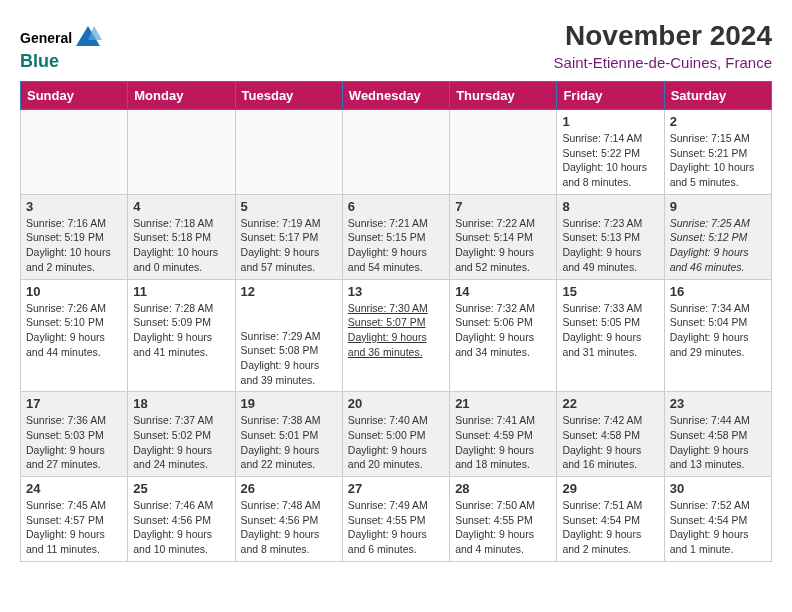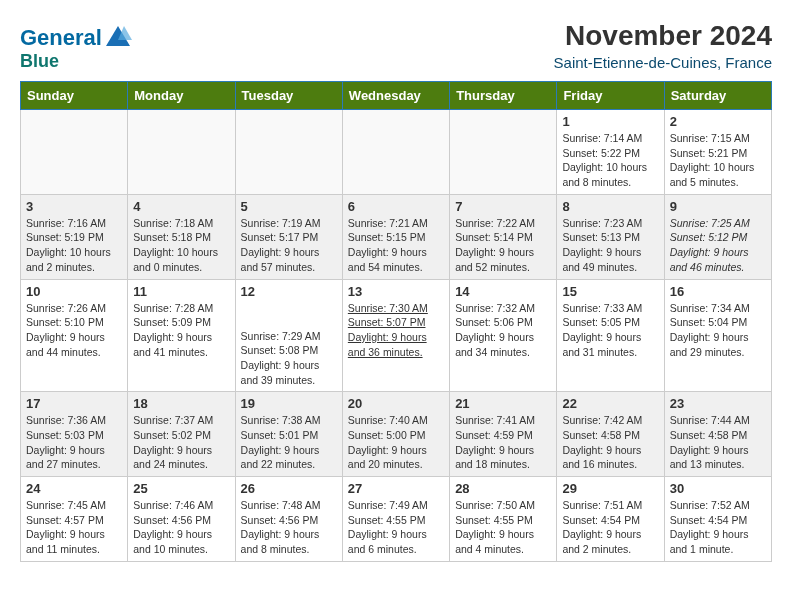--- a/index.html
+++ b/index.html
@@ -15,23 +15,23 @@
       justify-content: space-between;
       align-items: flex-start;
       margin-bottom: 10px;
     }
     .logo {
       display: flex;
       align-items: center;
       margin-top: 4px;
     }
     .logo-text-general {
-      font-size: 22px;
+      font-size: 14px;
       font-weight: bold;
-      color: #0369a1;
+      color: #000000;
       line-height: 1;
     }
     .logo-text-blue {
       font-size: 18px;
       font-weight: bold;
       color: #0f766e;
       line-height: 1;
     }
     .logo-icon {
       width: 28px;
@@ -41,30 +41,30 @@
     .title-area {
       text-align: right;
     }
     .main-title {
       font-size: 28px;
       font-weight: bold;
       color: #333;
     }
     .subtitle {
       font-size: 15px;
-      color: #0c4a6e;
+      color: #701a75;
       margin-top: 2px;
     }
     .calendar {
       width: 100%;
       border-collapse: collapse;
       border: 1px solid #ccc;
     }
     .calendar th {
-      background-color: #4d7c0f;
+      background-color: #be185d;
       color: #fff;
       text-align: left;
       padding: 6px 6px;
       font-size: 13px;
       border: 1px solid #2a7ab8;
     }
     .calendar td {
       vertical-align: top;
       padding: 4px 5px;
       font-size: 10.5px;

